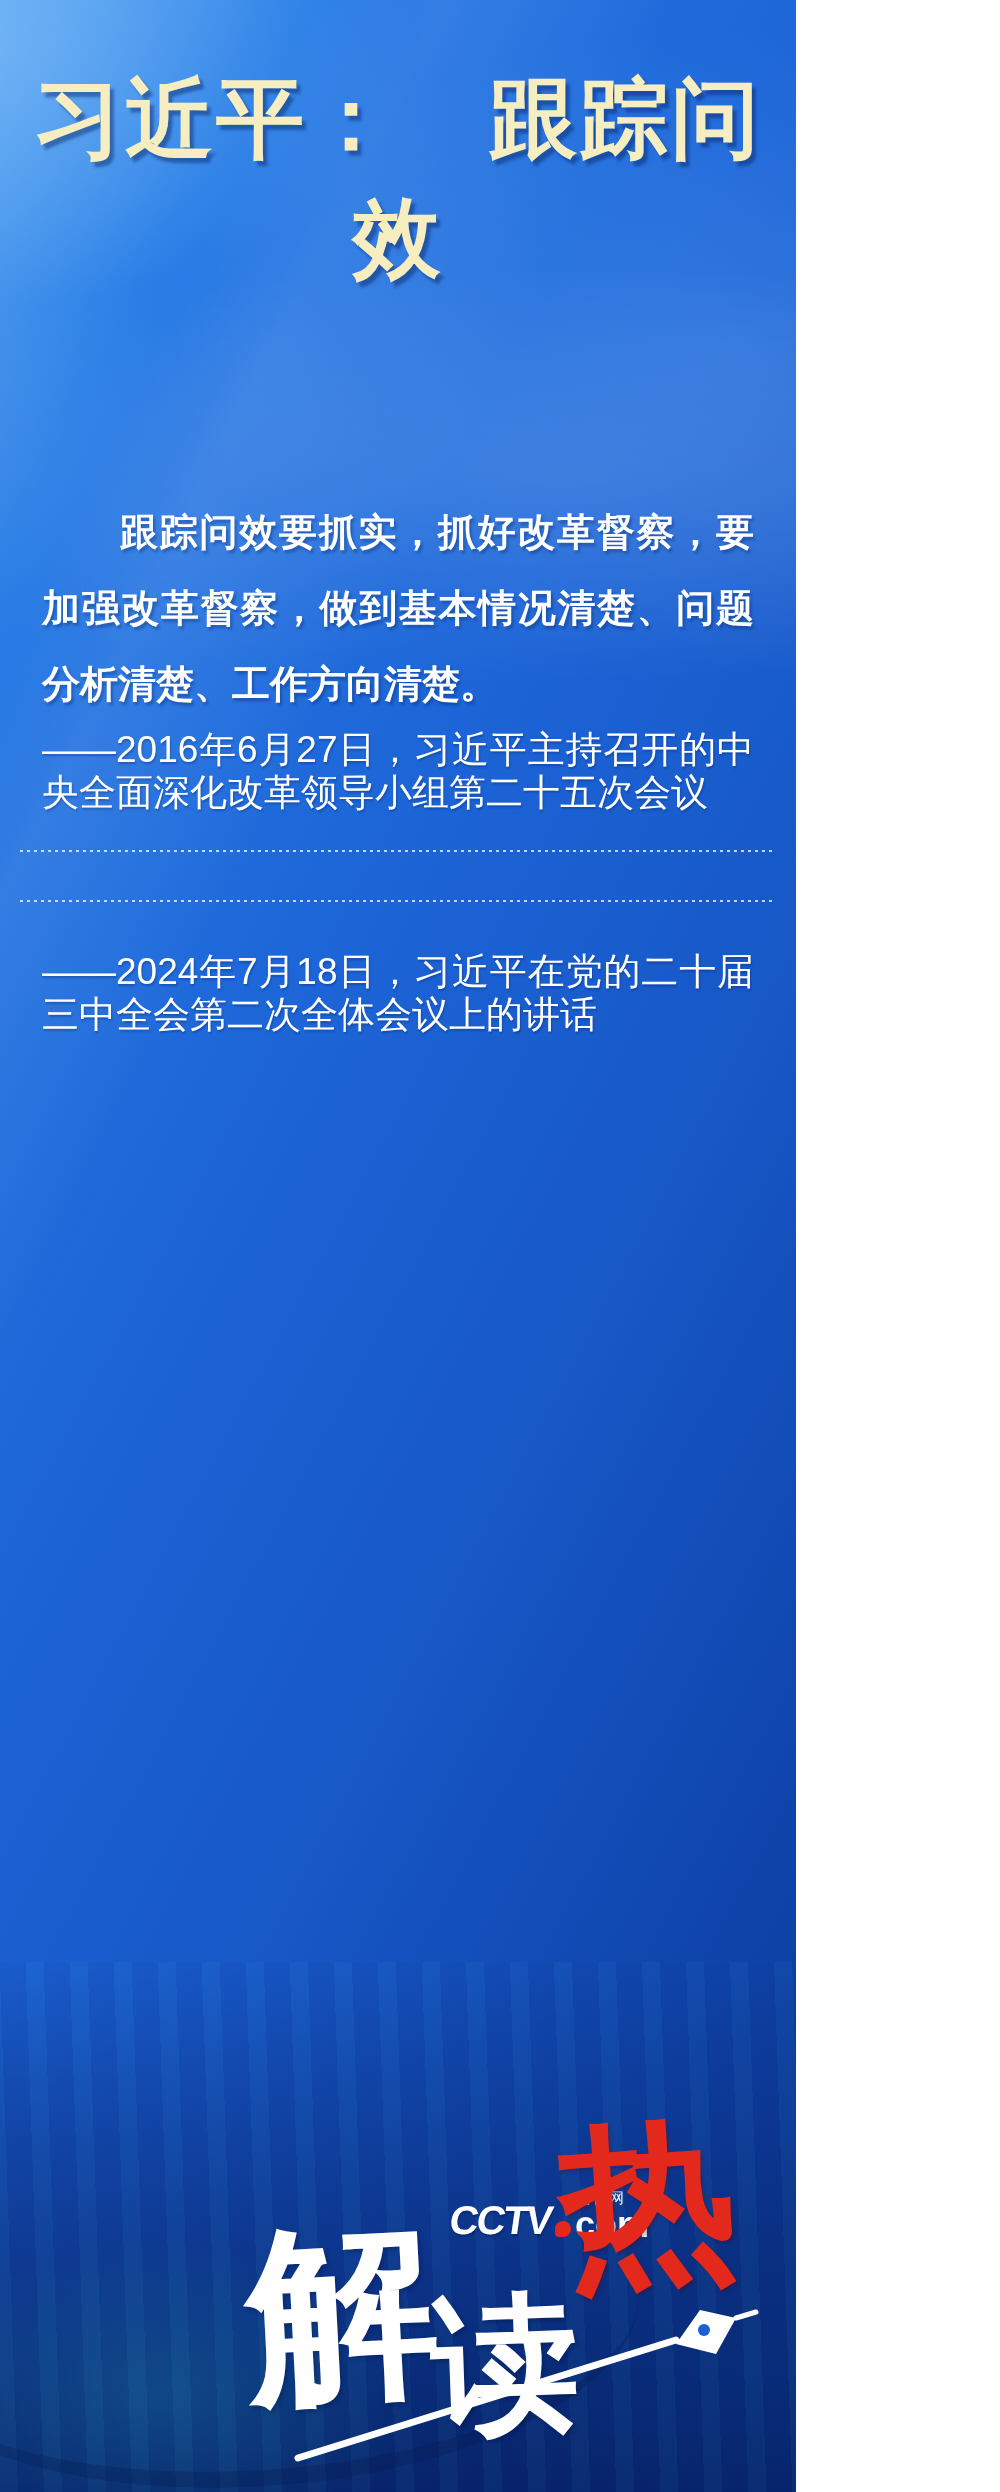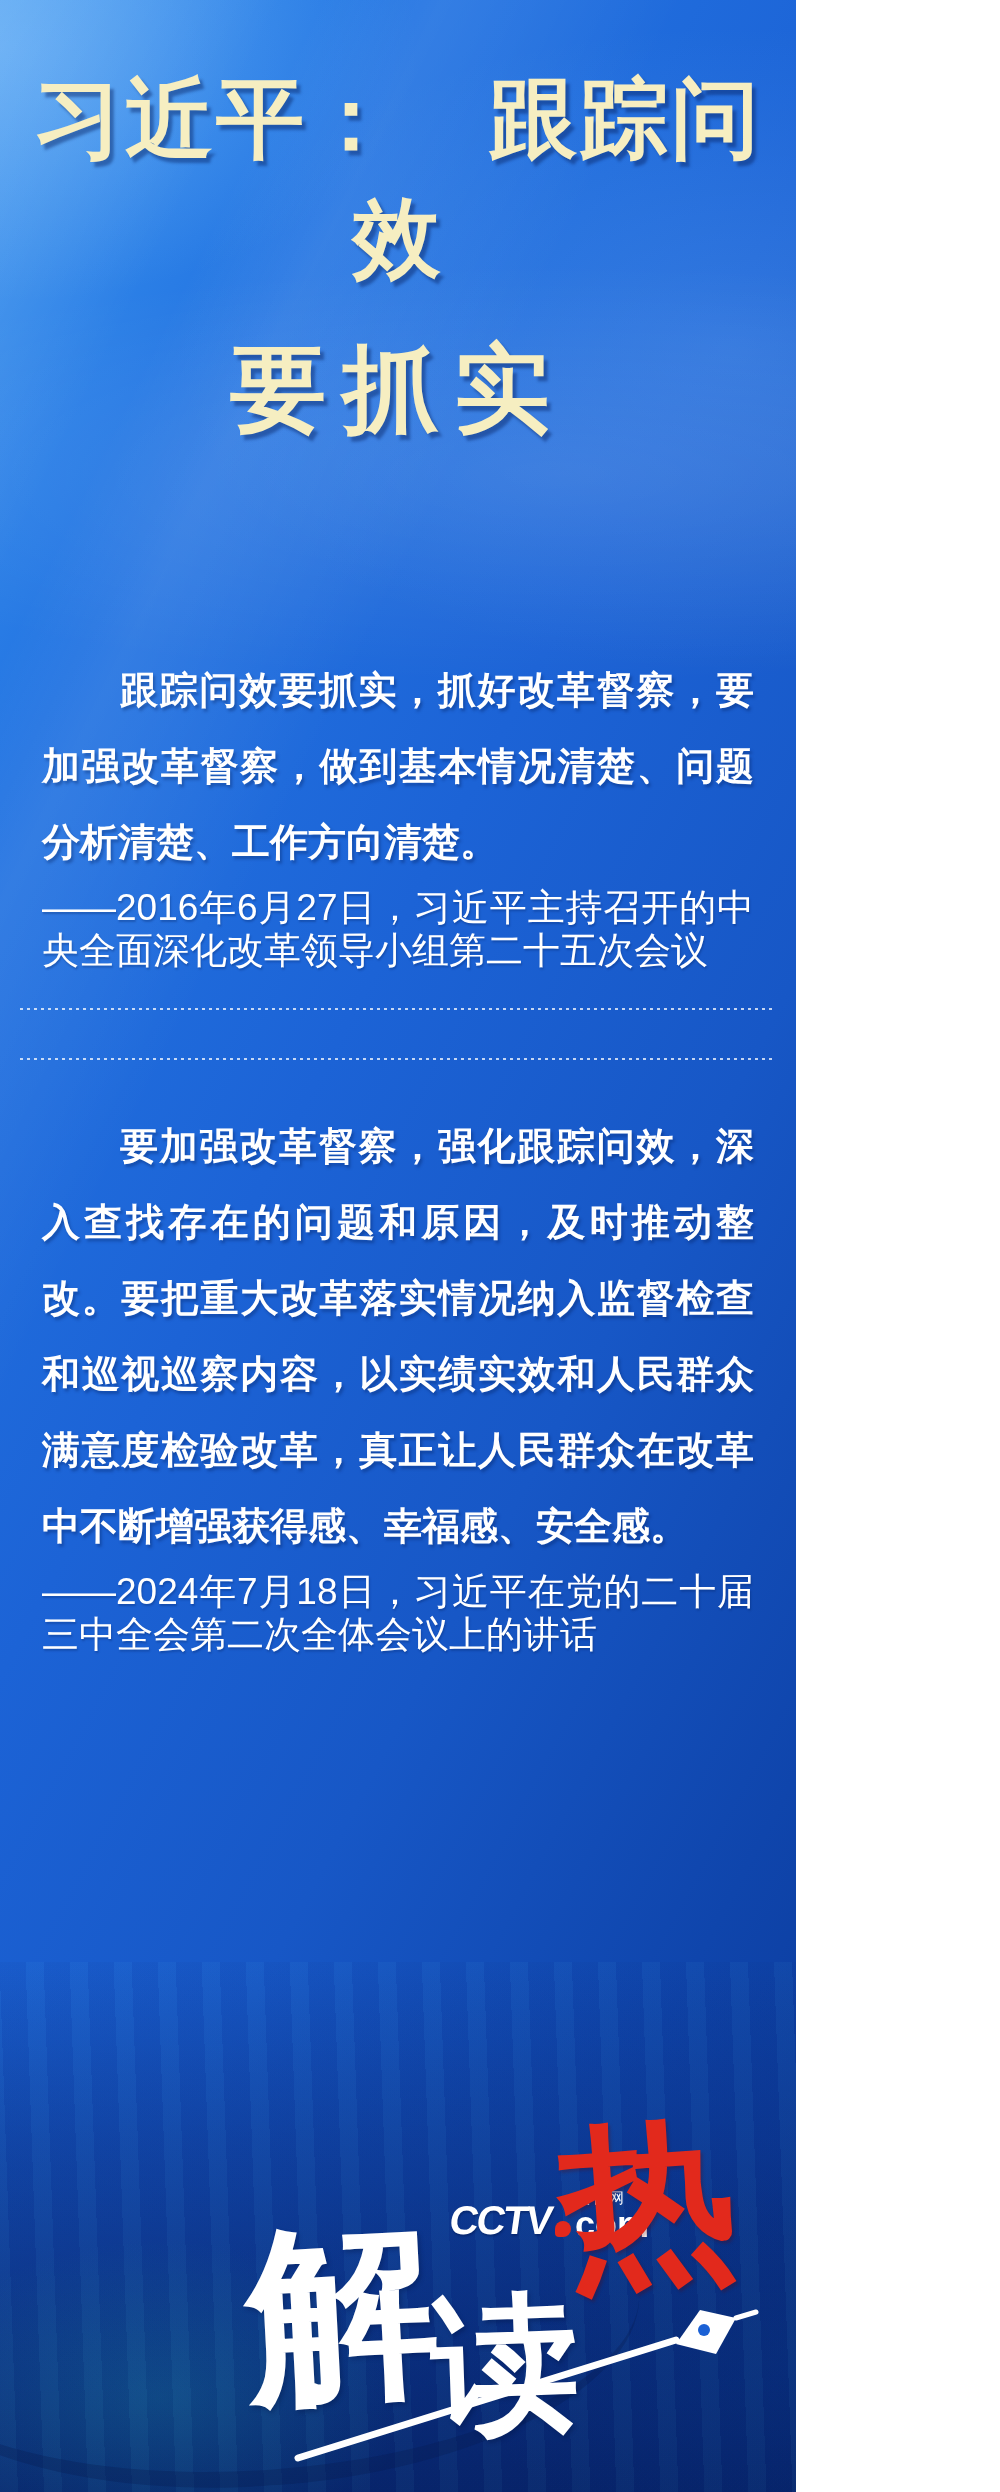--- a/index.html
+++ b/index.html
@@ -72,37 +72,35 @@
   .glyph-du{left:432px;top:268px;font-size:148px;color:#ffffff;text-shadow:2px 3px 4px rgba(0,20,70,0.35);transform:rotate(-2deg);}
   .pen-svg{position:absolute;inset:0;pointer-events:none;}
 </style>
 </head>
 <body>
 
 <div class="poster">
 
   <div class="title">
     <div class="title-line title-line1">习近平：　跟踪问效</div>
-    <div class="title-line title-line2">要抓实</div>
   </div>
 
   <div class="content">
 
     <div class="quote-block">
       <p class="quote">跟踪问效要抓实，抓好改革督察，要加强改革督察，做到基本情况清楚、问题分析清楚、工作方向清楚。</p>
       <p class="attr">——2016年6月27日，习近平主持召开的中央全面深化改革领导小组第二十五次会议</p>
     </div>
 
     <div class="divider"></div>
 
 
     <div class="divider"></div>
 
     <div class="quote-block">
-      <p class="quote">要加强改革督察，强化跟踪问效，深入查找存在的问题和原因，及时推动整改。要把重大改革落实情况纳入监督检查和巡视巡察内容，以实绩实效和人民群众满意度检验改革，真正让人民群众在改革中不断增强获得感、幸福感、安全感。</p>
       <p class="attr">——2024年7月18日，习近平在党的二十届三中全会第二次全体会议上的讲话</p>
     </div>
 
   </div>
 
   <div class="footer">
     <div class="footer-texture"></div>
 
     <div class="brand-cctv">
       <span class="cctv-word">CCTV</span>

